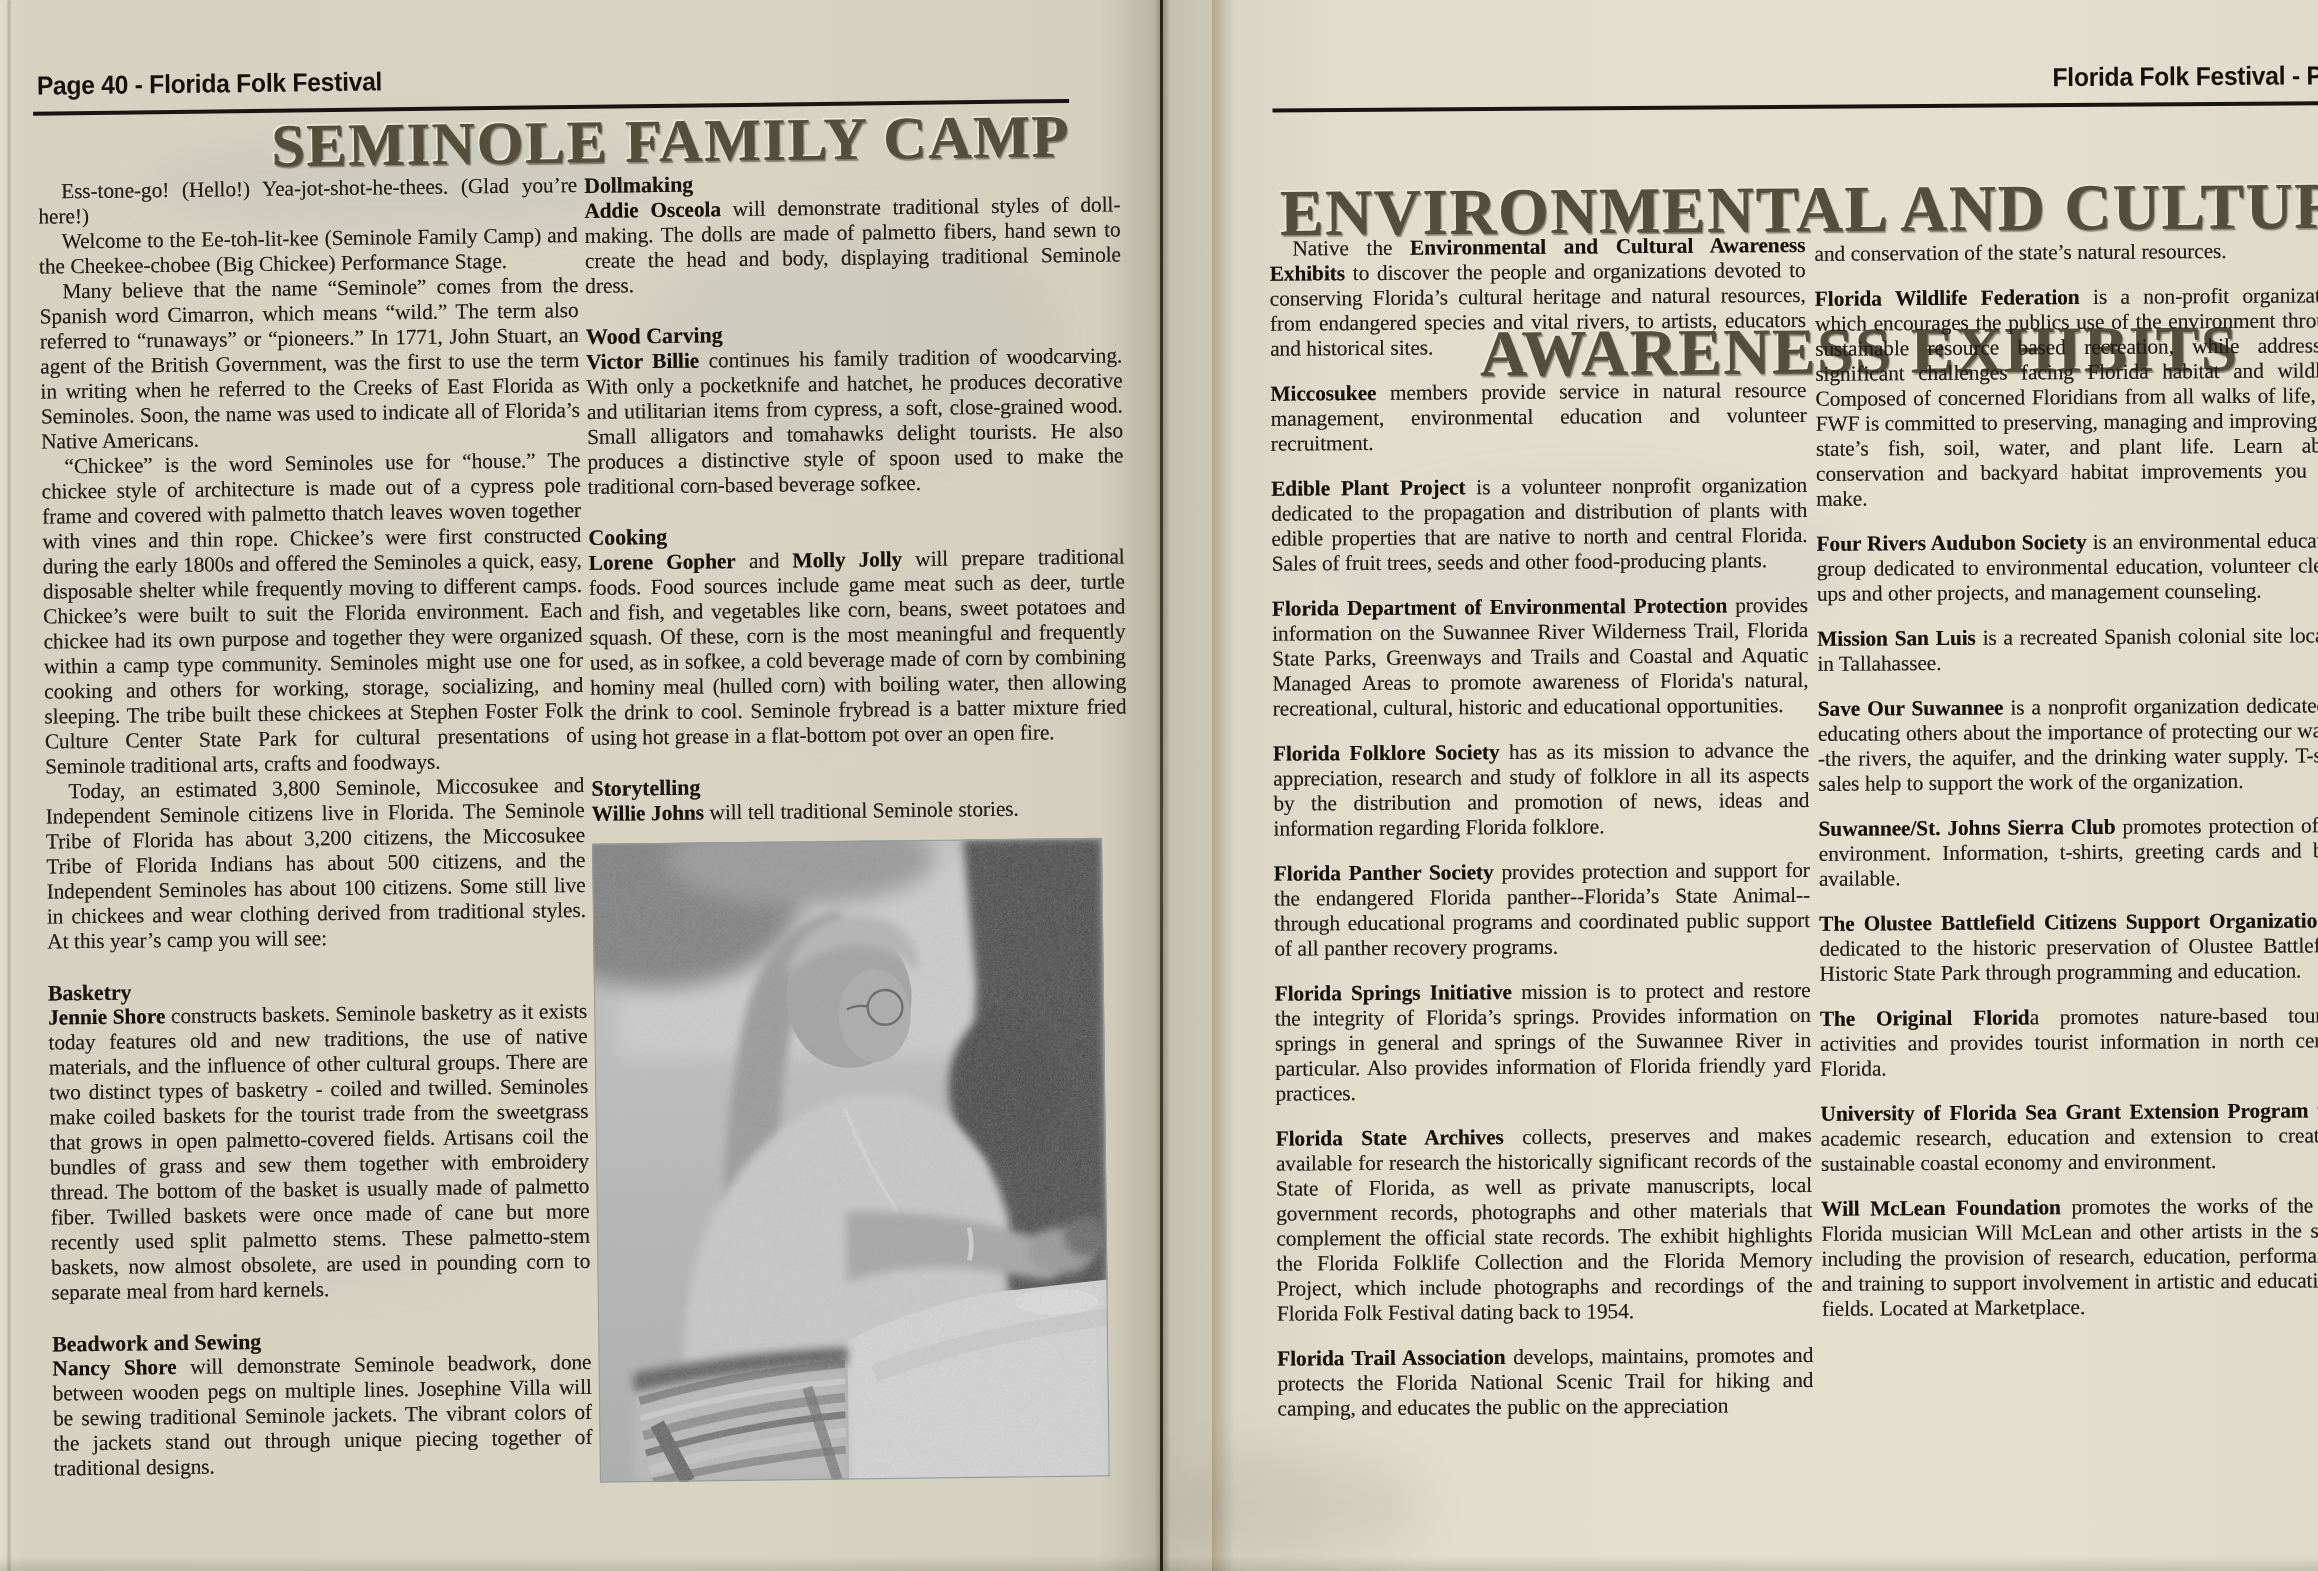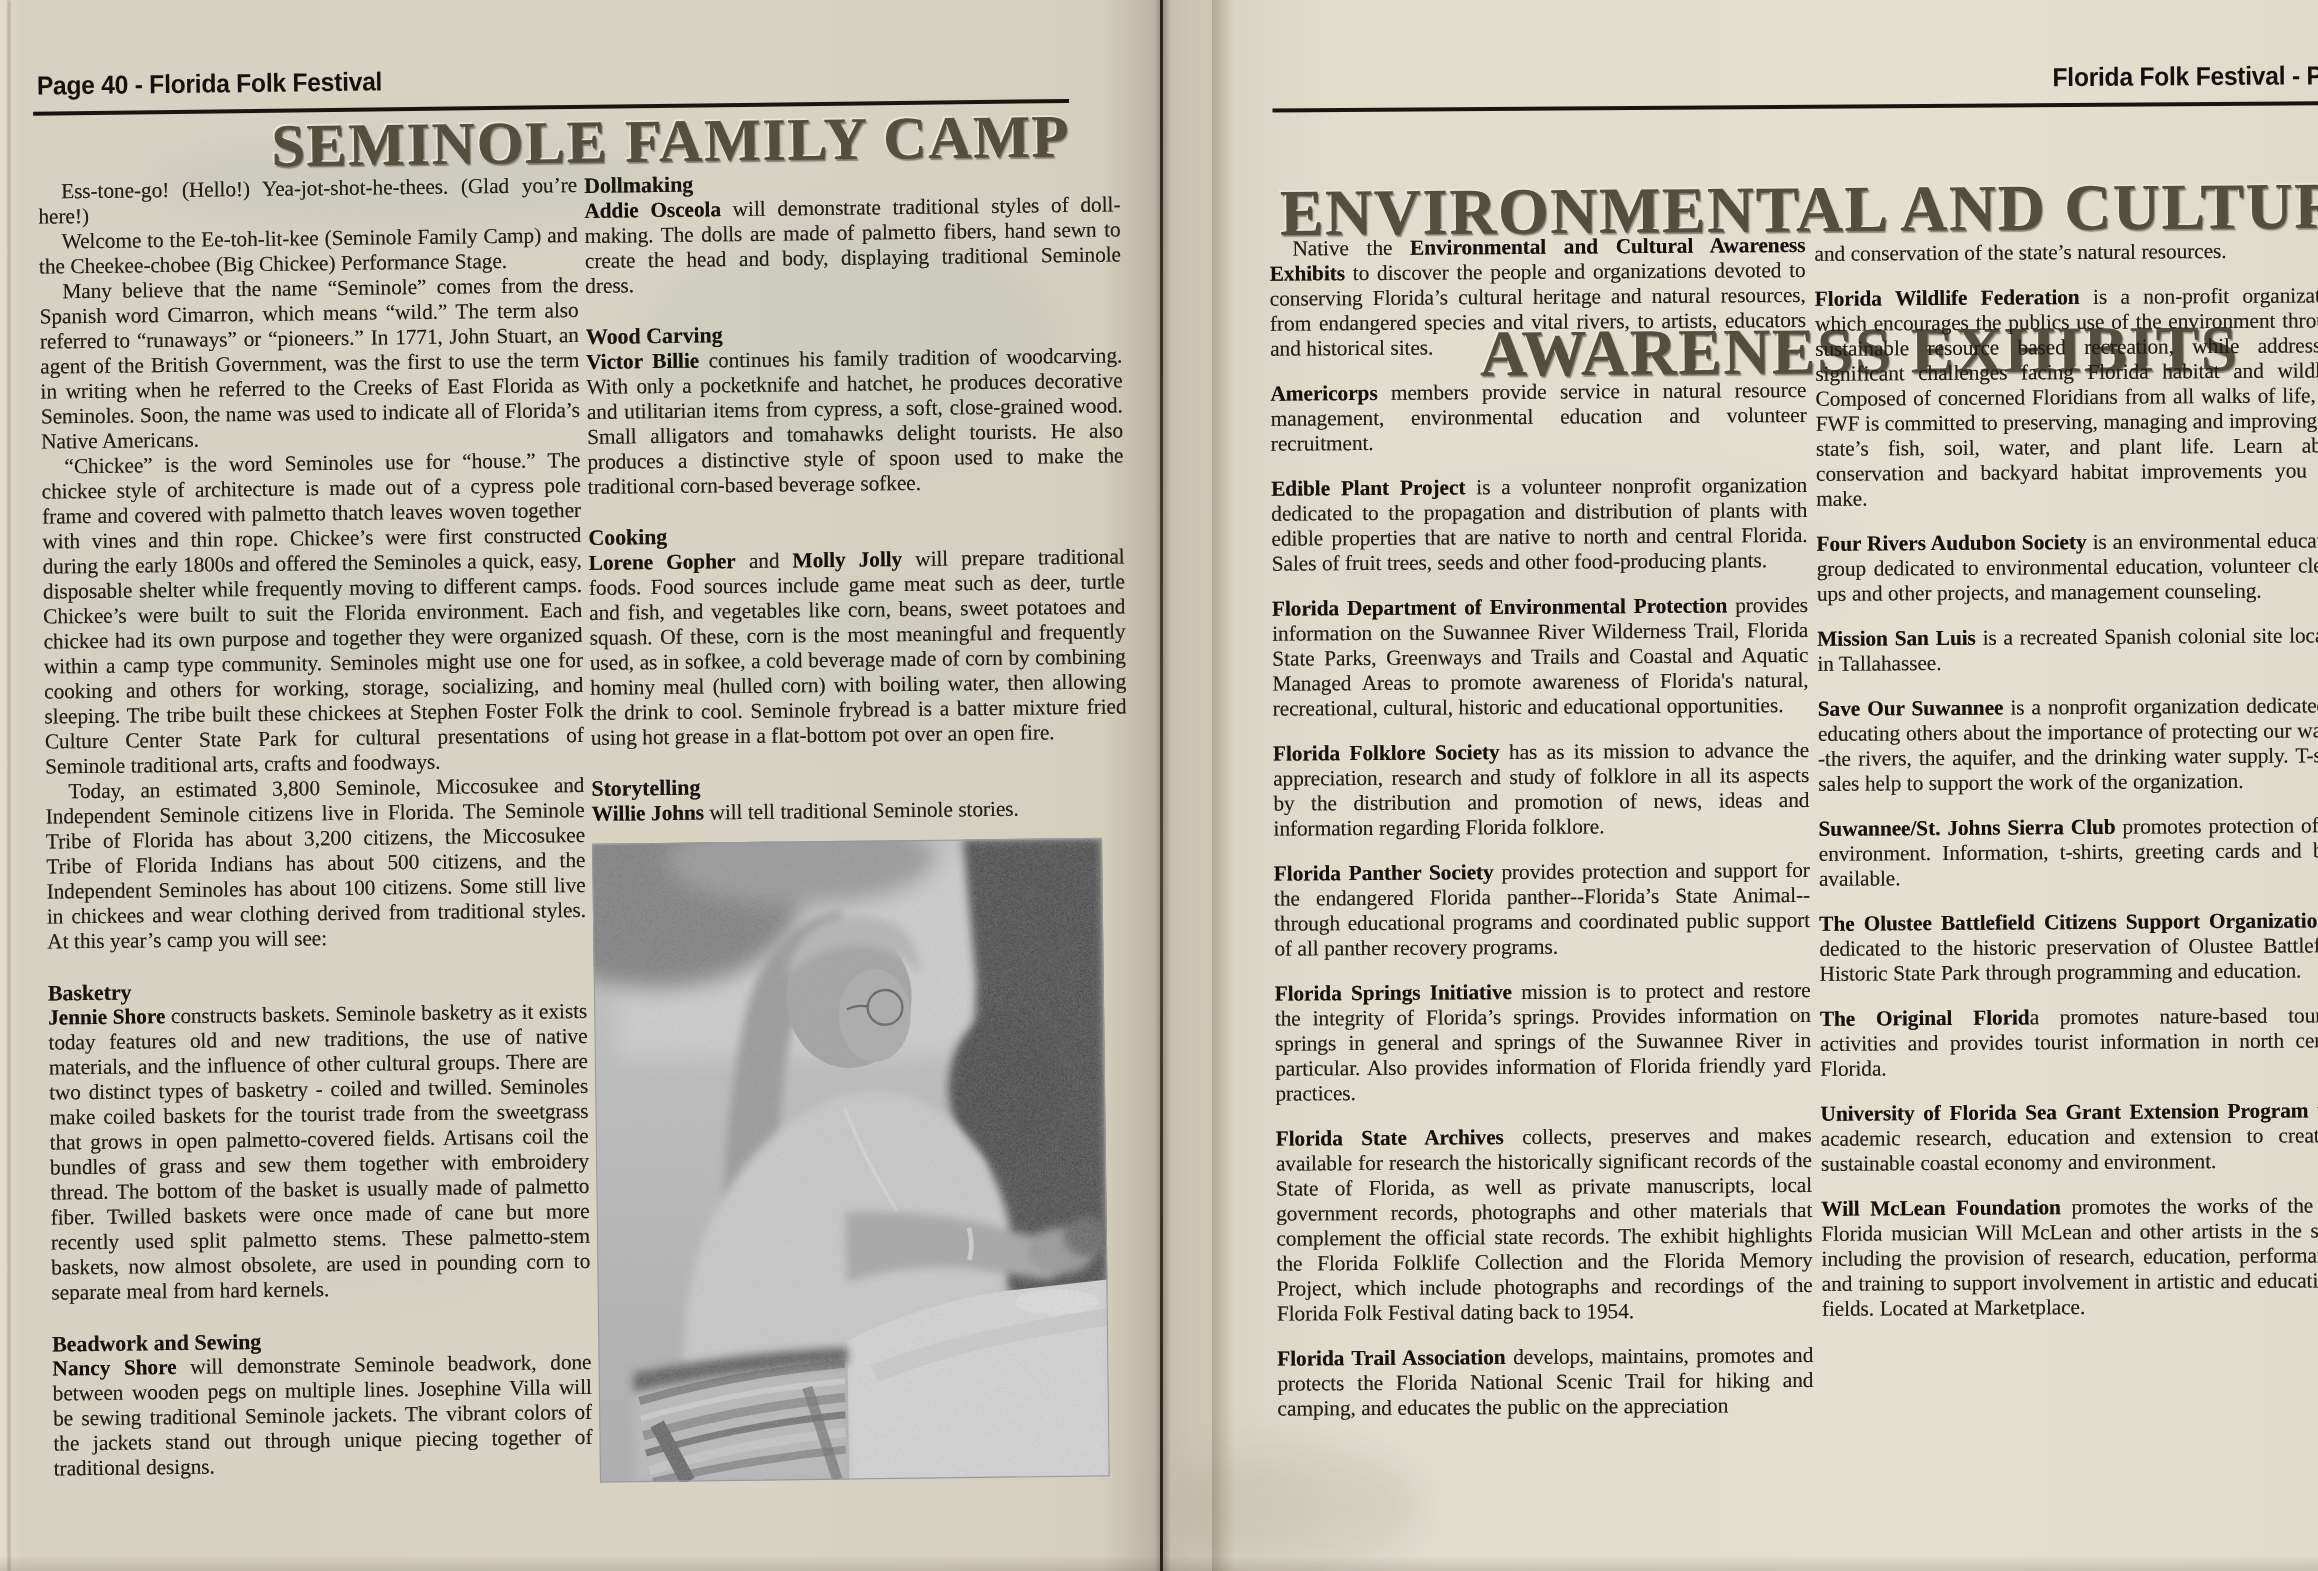--- a/index.html
+++ b/index.html
@@ -165,21 +165,21 @@
   <div class="page page-right">
     <div class="content pr">
       <div class="pg-header ph-r">Florida Folk Festival - Page 41</div>
       <div class="pg-rule rule-r"></div>
       <div class="pg-title title-r">
         <span>ENVIRONMENTAL AND CULTURAL</span><br>
         <span>AWARENESS EXHIBITS</span>
       </div>
       <div class="col spaced col-r1">
           <p class="indent"><span>Native the </span><b>Environmental and Cultural Awareness Exhibits</b><span> to discover the people and organizations devoted to conserving Florida’s cultural heritage and natural resources, from endangered species and vital rivers, to artists, educators and historical sites.</span></p>
-          <p><b>Americorps</b><span> members provide service in natural resource management, environmental education and volunteer recruitment.</span></p>
+          <p><b>Miccosukee</b><span> members provide service in natural resource management, environmental education and volunteer recruitment.</span></p>
           <p><b>Edible Plant Project</b><span> is a volunteer nonprofit organization dedicated to the propagation and distribution of plants with edible properties that are native to north and central Florida. Sales of fruit trees, seeds and other food-producing plants.</span></p>
           <p><b>Florida Department of Environmental Protection</b><span> provides information on the Suwannee River Wilderness Trail, Florida State Parks, Greenways and Trails and Coastal and Aquatic Managed Areas to promote awareness of Florida's natural, recreational, cultural, historic and educational opportunities.</span></p>
           <p><b>Florida Folklore Society</b><span> has as its mission to advance the appreciation, research and study of folklore in all its aspects by the distribution and promotion of news, ideas and information regarding Florida folklore.</span></p>
           <p><b>Florida Panther Society</b><span> provides protection and support for the endangered Florida panther--Florida’s State Animal--through educational programs and coordinated public support of all panther recovery programs.</span></p>
           <p><b>Florida Springs Initiative</b><span> mission is to protect and restore the integrity of Florida’s springs.  Provides information on springs in general and springs of the Suwannee River in particular.  Also provides information of Florida friendly yard practices.</span></p>
           <p><b>Florida State Archives</b><span> collects, preserves and makes available for research the historically significant records of the State of Florida, as well as private manuscripts, local government records, photographs and other materials that complement the official state records. The exhibit highlights the Florida Folklife Collection and the Florida Memory Project, which include photographs and recordings of the Florida Folk Festival dating back to 1954.</span></p>
           <p><b>Florida Trail Association</b><span> develops, maintains, promotes and protects the Florida National Scenic Trail for hiking and camping, and educates the public on the appreciation</span></p>
         </div>
       <div class="col spaced col-r2">
           <p><span>and conservation of the state’s natural resources.</span></p>

